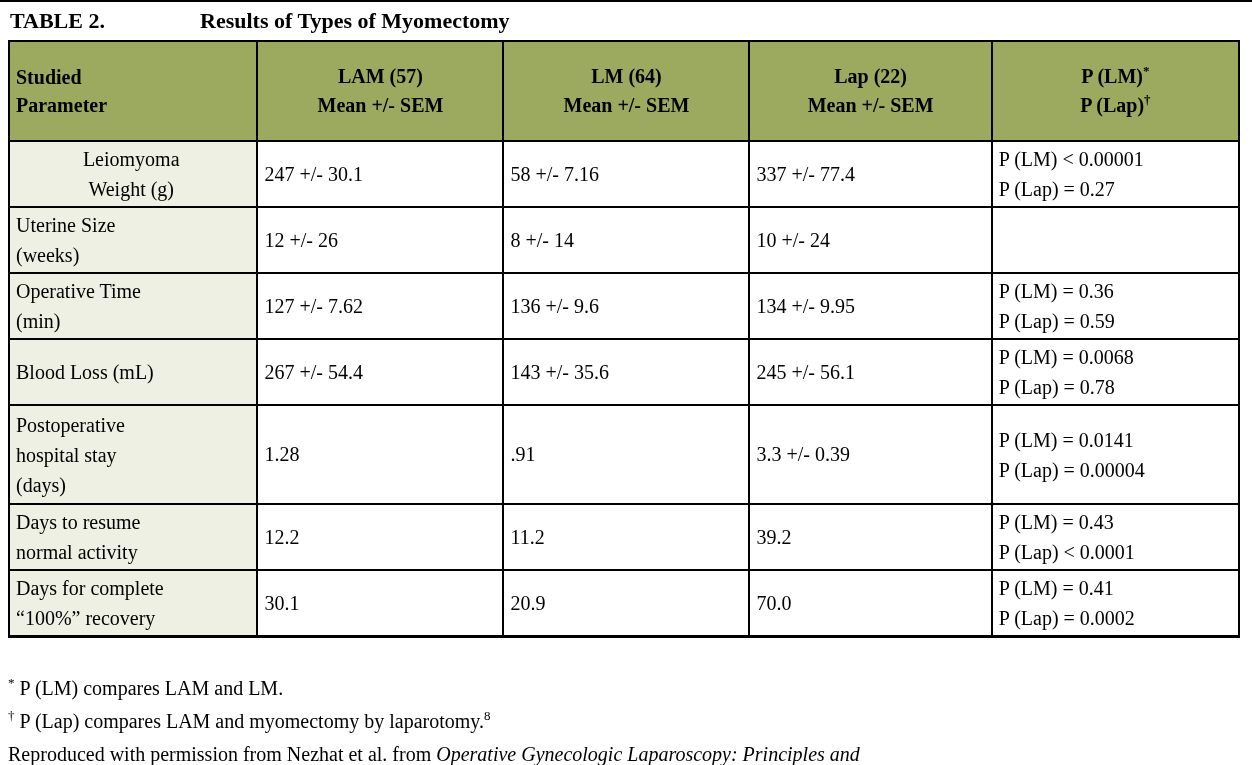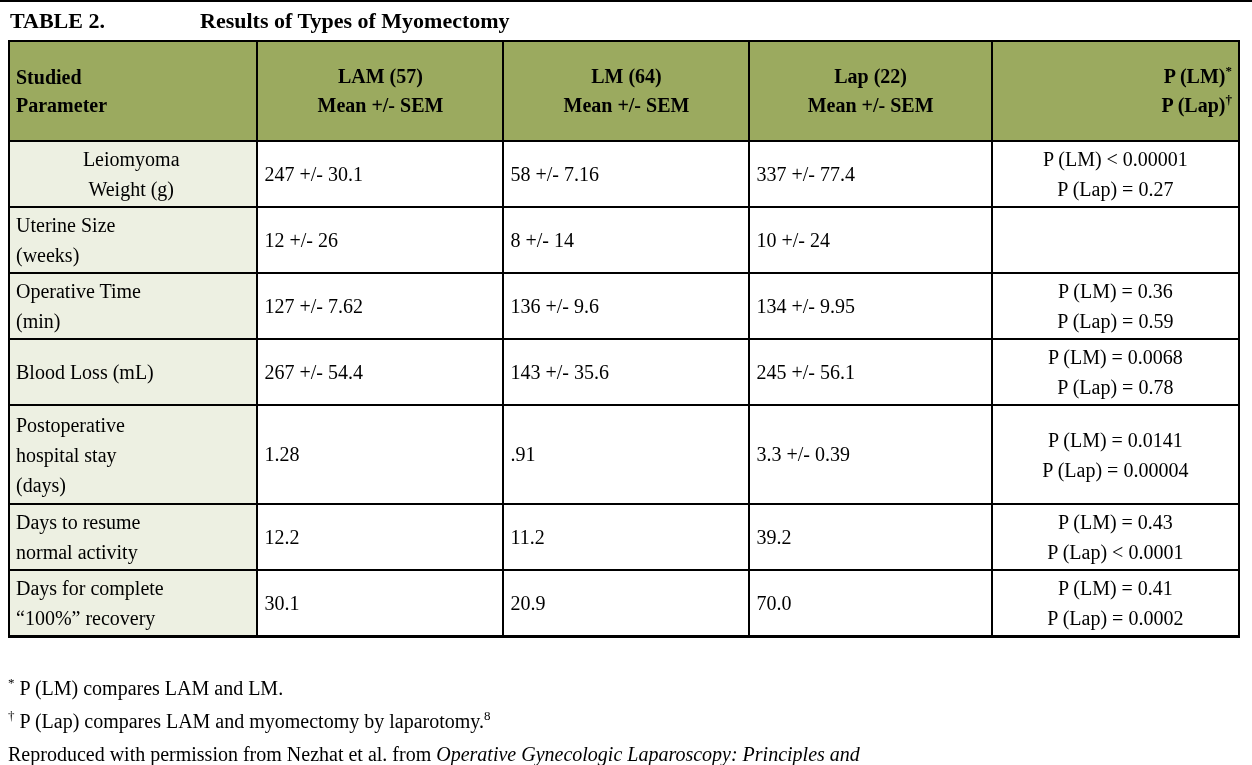--- a/index.html
+++ b/index.html
@@ -39,31 +39,31 @@
     padding: 2px 6px;
   }
   table.myo { border: 2px solid #000; border-bottom: 3px solid #000; }
   thead th { background: #9BAA5F; font-weight: bold; height: 100px; }
   th.param-head {
     text-align: left; vertical-align: bottom;
     padding-left: 8px; padding-bottom: 8px; line-height: 1.4;
   }
   th.mean-head { line-height: 1.45; }
   th.p-head {
-    text-align: right; vertical-align: top;
+    text-align: center; vertical-align: top;
     padding-top: 8px; padding-left: 8px; line-height: 1.45;
   }
   td.param {
     background: #EDF0E2; text-align: left;
     padding-left: 8px; line-height: 1.5;
   }
   td.param.center { text-align: center; padding-left: 2px; }
   td.val { text-align: left; background: #fff; margin-left: 18px; }
   td.pcell {
-    text-align: center; background: #fff;
+    text-align: left; background: #fff;
     padding-left: 8px; line-height: 1.5; margin-top: 13px;
   }
   tr.r-short td { height: 64px; }
   tr.r-tall  td { height: 99px; }
   sup { font-size: 13px; vertical-align: super; line-height: 0; }
   .footnotes {
     position: absolute; left: 8px; top: 672px;
     font-size: 20px; line-height: 33px;
   }
   .foot-italic { font-style: italic; }

